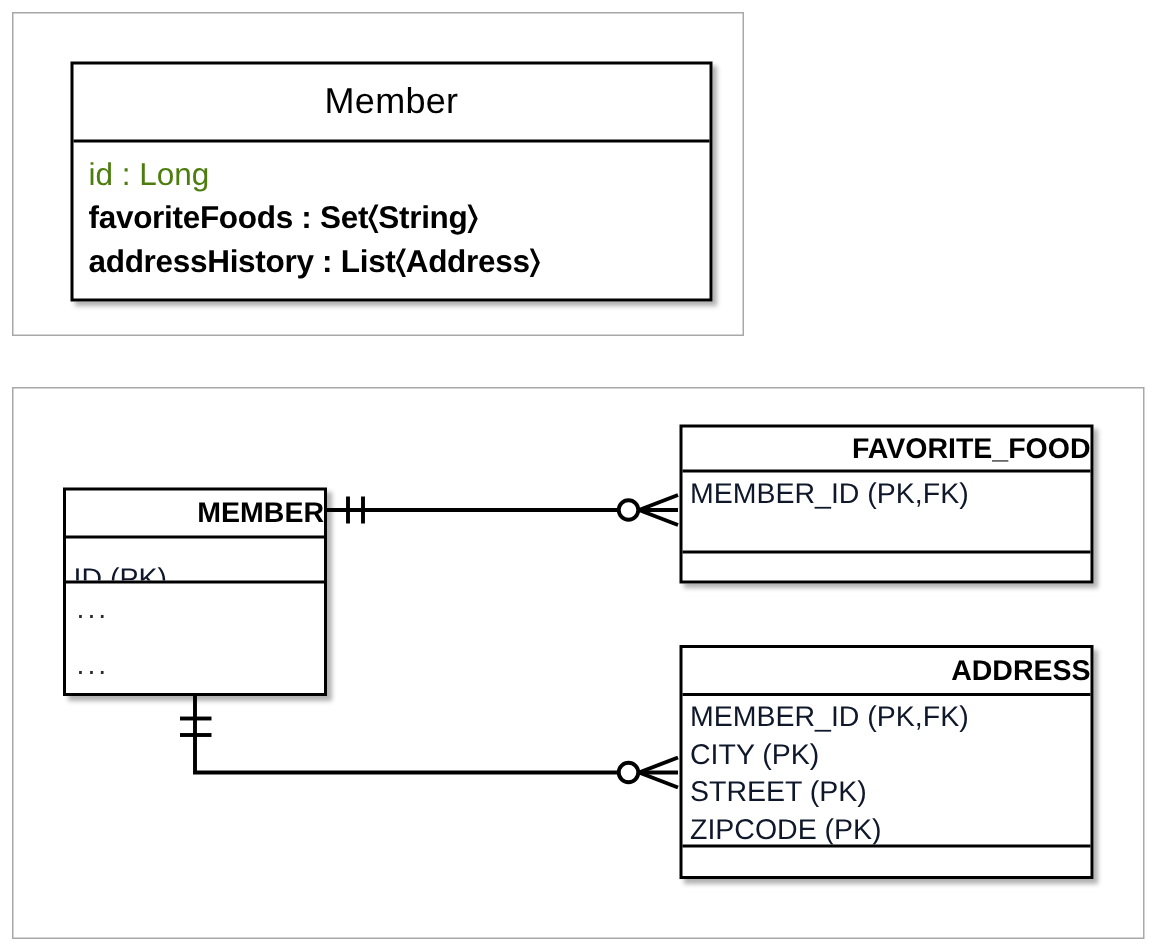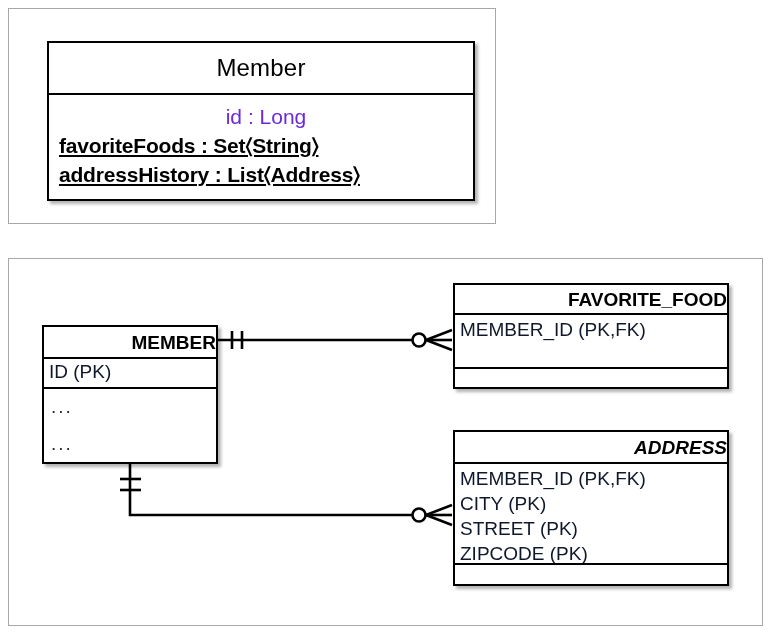--- a/index.html
+++ b/index.html
@@ -57,22 +57,22 @@
   #uml-member .attr-sect {
     height: 105px;
     padding: 7px 0 0 10px;
   }
   .attr-line {
     font-size: 21px;
     line-height: 29px;
     white-space: nowrap;
     color: #000000;
   }
-  .attr-line.muted { color: #6d28d9; text-align: center; }
-  .attr-line.strong { font-weight: bold; letter-spacing: -0.2px; text-decoration: underline; }
+  .attr-line.muted { color: #4d7c0f; }
+  .attr-line.strong { font-weight: bold; letter-spacing: -0.2px; }
 
   
   .er-title {
     font-size: 19px;
     font-weight: bold;
     text-align: center;
     color: #000000;
     line-height: 1;
   }
   .er-title-sect {
@@ -84,32 +84,32 @@
     font-size: 19px;
     line-height: 25px;
     color: #0f172a;
     white-space: nowrap;
     padding-left: 5px;
   }
   .er-body { padding-top: 2px; }
 
   #er-member          { left: 42px;  top: 325px; width: 176px; height: 139px; }
   #er-member .s-head  { height: 30px; }
-  #er-member .s-id    { height: 30px; padding-top: 0; }
+  #er-member .s-id    { height: 30px; padding-top: 15px; }
   #er-member .s-dots  { height: 73px; padding-top: 6px; }
   .dots-line { font-size: 19px; line-height: 23px; color: #2b2b2b; padding-left: 7px; letter-spacing: 2px; }
   .dots-line.gap { margin-top: 14px; }
 
   #er-fav             { left: 453px; top: 283px; width: 276px; height: 106px; }
   #er-fav .s-head     { height: 28px; }
   #er-fav .s-cols     { height: 54px; }
   #er-fav .s-foot     { height: 22px; }
 
   #er-addr            { left: 453px; top: 430px; width: 276px; height: 156px; }
-  #er-addr .s-head    { height: 30px; font-style: italic; }
+  #er-addr .s-head    { height: 30px; }
   #er-addr .s-cols    { height: 101px; }
   #er-addr .s-foot    { height: 23px; }
 
   
   #connectors {
     position: absolute;
     left: 0; top: 0;
     width: 771px; height: 634px;
     pointer-events: none;
   }

